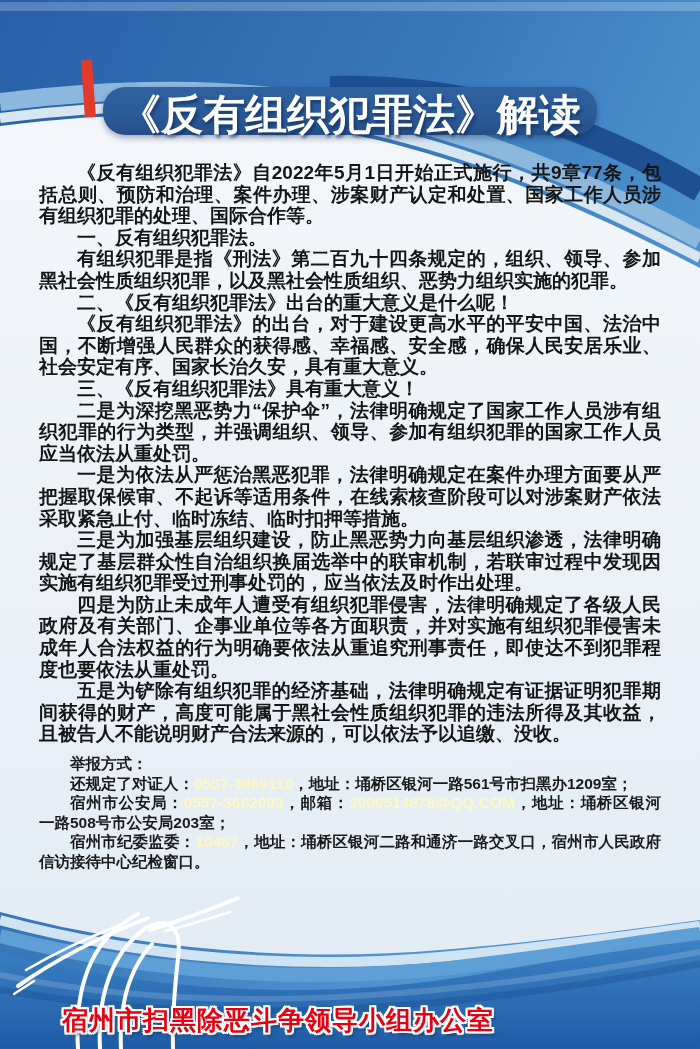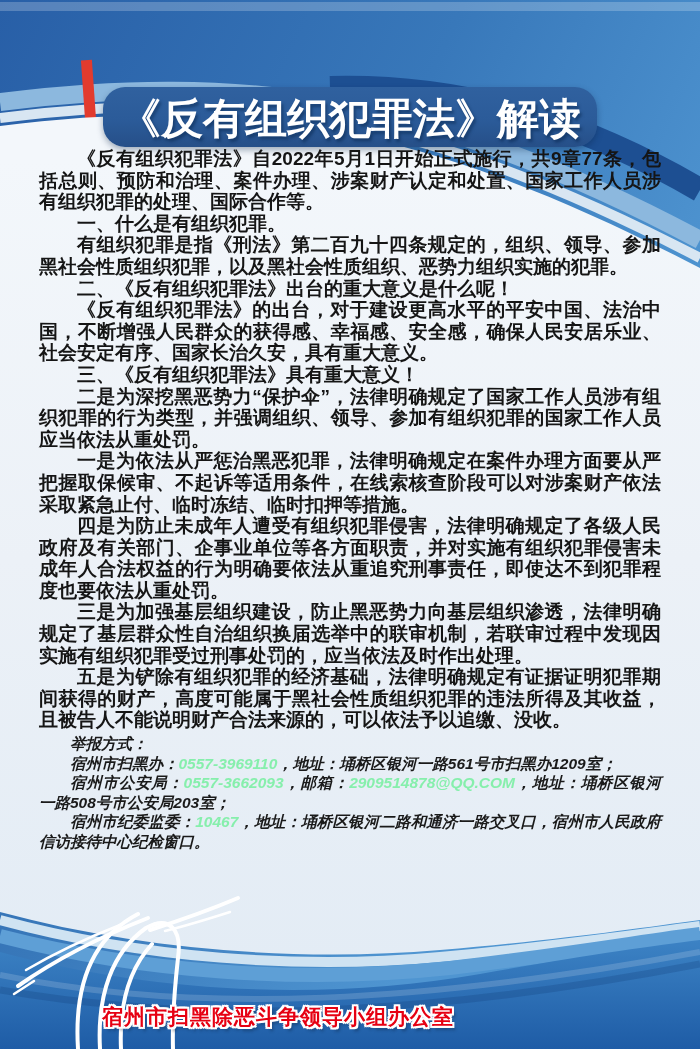--- a/index.html
+++ b/index.html
@@ -6,48 +6,48 @@
   body{
     font-family:"Liberation Sans","DejaVu Sans",sans-serif;
     width:700px;height:1049px;overflow:hidden;
   }
   .poster{
     position:relative;width:700px;height:1049px;overflow:hidden;
     background:#2a64ab;
   }
   .bg-svg{position:absolute;left:0;top:0;width:700px;height:1049px;display:block;}
   .title-banner{
-    position:absolute;left:103px;top:87px;width:494px;height:60px;
+    position:absolute;left:103px;top:87px;width:494px;height:48px;
     background:linear-gradient(180deg,#30619f 0%,#2b5b99 55%,#264f88 100%);
     border-radius:22px;
     box-shadow:0 3px 6px rgba(10,35,70,.35);
-    display:flex;align-items:flex-end;justify-content:center;
+    display:flex;align-items:flex-start;justify-content:center;
   }
   .title-banner .title-text{
     color:#ffffff;font-size:42px;font-weight:900;letter-spacing:0px;
     text-shadow:2px 3px 3px rgba(10,40,80,.55);
     white-space:nowrap;
   }
   .content{
-    position:absolute;left:39px;top:148px;width:622px;
+    position:absolute;left:39px;top:162px;width:622px;
     color:#151515;
   }
   .content p.body-par{
     margin:0;text-indent:2em;text-align:justify;
     font-size:19px;line-height:21.6px;font-weight:700;
   }
-  .report{margin-top:3px;font-style:italic;}
+  .report{margin-top:9px;}
   .report p{
     margin:0;text-indent:2em;text-align:justify;
     font-size:15.5px;line-height:19.6px;font-weight:700;color:#1a1a1a;
   }
-  .red{color:#86efac;}
+  .red{color:#fef9c3;}
   .footer-org{
     position:absolute;left:0;top:1003px;width:556px;text-align:center;
-    font-size:21px;font-weight:900;color:#e60012;letter-spacing:1px;
+    font-size:26px;font-weight:900;color:#e60012;letter-spacing:1px;
     text-shadow:
       -2px -2px 0 #fff, 2px -2px 0 #fff, -2px 2px 0 #fff, 2px 2px 0 #fff,
       -2px 0 0 #fff, 2px 0 0 #fff, 0 -2px 0 #fff, 0 2px 0 #fff,
       3px 4px 3px rgba(10,30,60,.45);
     white-space:nowrap;
   }
 </style>
 </head>
 <body>
 
@@ -100,34 +100,34 @@
       <path d="M14,994 L34,981" stroke-width="2.5"></path>
     </g>
   </svg>
 
   <div class="title-banner">
     <span class="title-text">《反有组织犯罪法》解读</span>
   </div>
 
   <div class="content">
     <p class="body-par">《反有组织犯罪法》自2022年5月1日开始正式施行，共9章77条，包括总则、预防和治理、案件办理、涉案财产认定和处置、国家工作人员涉有组织犯罪的处理、国际合作等。</p>
-    <p class="body-par">一、什么是有组织犯罪。</p>
+    <p class="body-par">一、反有组织犯罪法。</p>
     <p class="body-par">有组织犯罪是指《刑法》第二百九十四条规定的，组织、领导、参加黑社会性质组织犯罪，以及黑社会性质组织、恶势力组织实施的犯罪。</p>
     <p class="body-par">二、《反有组织犯罪法》出台的重大意义是什么呢！</p>
     <p class="body-par">《反有组织犯罪法》的出台，对于建设更高水平的平安中国、法治中国，不断增强人民群众的获得感、幸福感、安全感，确保人民安居乐业、社会安定有序、国家长治久安，具有重大意义。</p>
     <p class="body-par">三、《反有组织犯罪法》具有重大意义！</p>
     <p class="body-par">二是为深挖黑恶势力“保护伞”，法律明确规定了国家工作人员涉有组织犯罪的行为类型，并强调组织、领导、参加有组织犯罪的国家工作人员应当依法从重处罚。</p>
     <p class="body-par">一是为依法从严惩治黑恶犯罪，法律明确规定在案件办理方面要从严把握取保候审、不起诉等适用条件，在线索核查阶段可以对涉案财产依法采取紧急止付、临时冻结、临时扣押等措施。</p>
+    <p class="body-par">三是为加强基层组织建设，防止黑恶势力向基层组织渗透，法律明确规定了基层群众性自治组织换届选举中的联审机制，若联审过程中发现因实施有组织犯罪受过刑事处罚的，应当依法及时作出处理。</p>
     <p class="body-par">四是为防止未成年人遭受有组织犯罪侵害，法律明确规定了各级人民政府及有关部门、企事业单位等各方面职责，并对实施有组织犯罪侵害未成年人合法权益的行为明确要依法从重追究刑事责任，即使达不到犯罪程度也要依法从重处罚。</p>
-    <p class="body-par">三是为加强基层组织建设，防止黑恶势力向基层组织渗透，法律明确规定了基层群众性自治组织换届选举中的联审机制，若联审过程中发现因实施有组织犯罪受过刑事处罚的，应当依法及时作出处理。</p>
     <p class="body-par">五是为铲除有组织犯罪的经济基础，法律明确规定有证据证明犯罪期间获得的财产，高度可能属于黑社会性质组织犯罪的违法所得及其收益，且被告人不能说明财产合法来源的，可以依法予以追缴、没收。</p>
 
     <div class="report">
       <p>举报方式：</p>
-      <p><span>宿州市扫黑办：</span><span class="red">0557-3969110</span><span>，地址：埇桥区银河一路561号市扫黑办1209室；</span></p>
+      <p><span>还规定了对证人：</span><span class="red">0557-3969110</span><span>，地址：埇桥区银河一路561号市扫黑办1209室；</span></p>
       <p><span>宿州市公安局：</span><span class="red">0557-3662093</span><span>，邮箱：</span><span class="red">2909514878@QQ.COM</span><span>，地址：埇桥区银河一路508号市公安局203室；</span></p>
       <p><span>宿州市纪委监委：</span><span class="red">10467</span><span>，地址：埇桥区银河二路和通济一路交叉口，宿州市人民政府信访接待中心纪检窗口。</span></p>
     </div>
   </div>
 
   <div class="footer-org">宿州市扫黑除恶斗争领导小组办公室</div>
 
 </div>
 
 </body></html>

